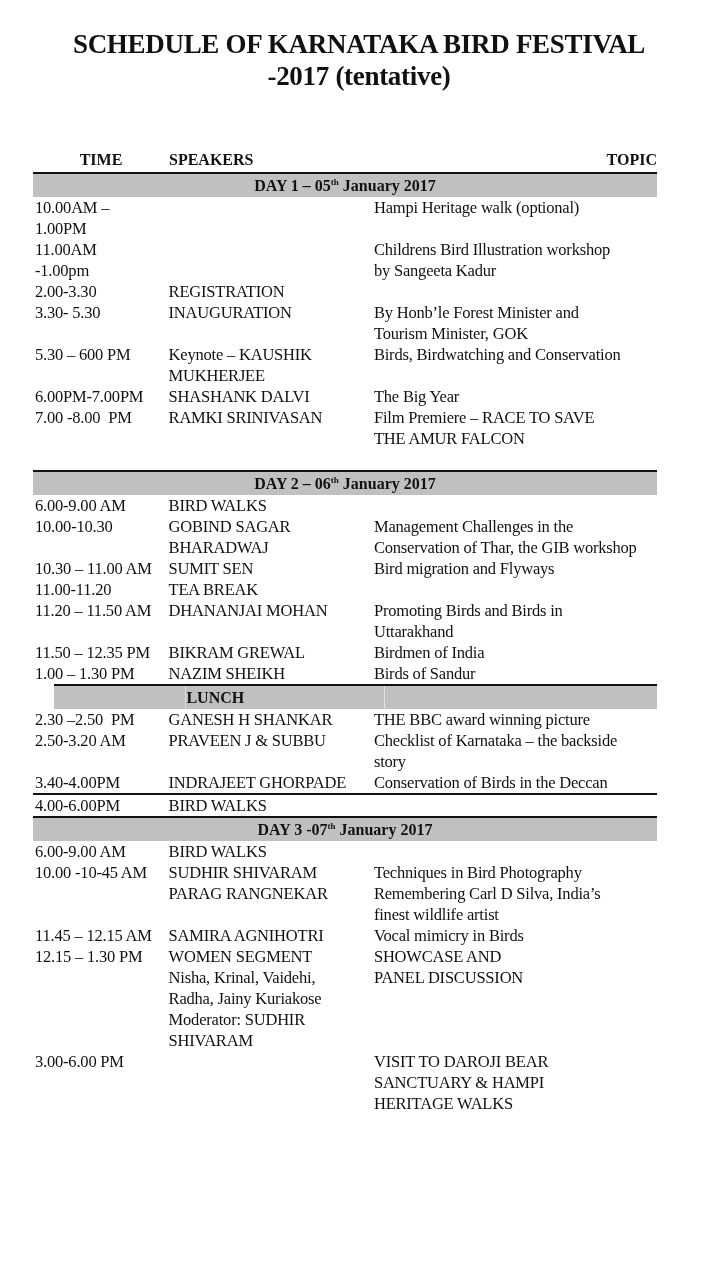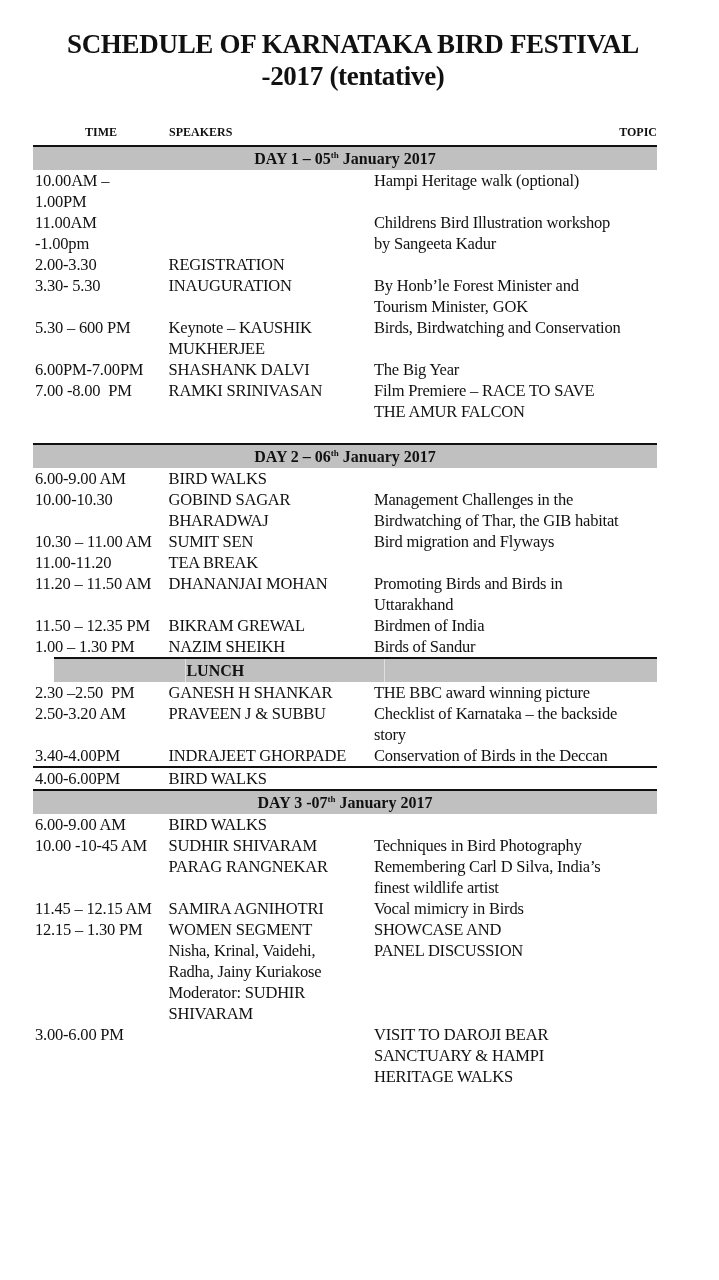--- a/index.html
+++ b/index.html
@@ -1,29 +1,29 @@
 <!DOCTYPE html>
 <html><head>
 <meta charset="utf-8">
 <style>
   html, body { margin: 0; padding: 0; background: #ffffff; }
   body {
     width: 719px; height: 1280px; overflow: hidden; position: relative;
     font-family: "Liberation Serif", "DejaVu Serif", serif; color: #111;
   }
   .title {
-    position: absolute; left: 8px; width: 690px; top: 28px;
+    position: absolute; left: 14px; width: 690px; top: 28px;
     text-align: center; font-weight: bold; font-size: 27px; line-height: 32px;
     letter-spacing: -0.3px;
   }
   .table {
     position: absolute; left: 33px; width: 624px; top: 120px;
   }
   .hdr {
-    display: flex; height: 25px; font-weight: bold; font-size: 12px; line-height: 25px;
+    display: flex; height: 25px; font-weight: bold; font-size: 16px; line-height: 25px; margin-top: 27px;
   }
   .hdr .c1 { width: 136px; text-align: center; }
   .hdr .c2 { width: 204px; text-align: left; }
   .hdr .c3 { width: 284px; text-align: right; }
   .day {
     border-top: 2px solid #111; background: #c0c0c0;
     height: 23px; line-height: 24px; text-align: center;
     font-weight: bold; font-size: 16px;
   }
   .day sup { font-size: 9px; vertical-align: top; position: relative; top: -4px; }
@@ -133,21 +133,21 @@
         <div class="c3 lines"></div>
       </div>
       <div class="row">
         <div class="c1 lines"><span>10.00-10.30</span></div>
         <div class="c2 lines">
           <span>GOBIND SAGAR</span>
           <span>BHARADWAJ</span>
         </div>
         <div class="c3 lines">
           <span>Management Challenges in the</span>
-          <span>Birdwatching of Thar, the GIB habitat</span>
+          <span>Conservation of Thar, the GIB workshop</span>
         </div>
       </div>
       <div class="row">
         <div class="c1 lines"><span>10.30 – 11.00 AM</span></div>
         <div class="c2 lines">
           <span>SUMIT SEN</span>
         </div>
         <div class="c3 lines">
           <span>Bird migration and Flyways</span>
         </div>

